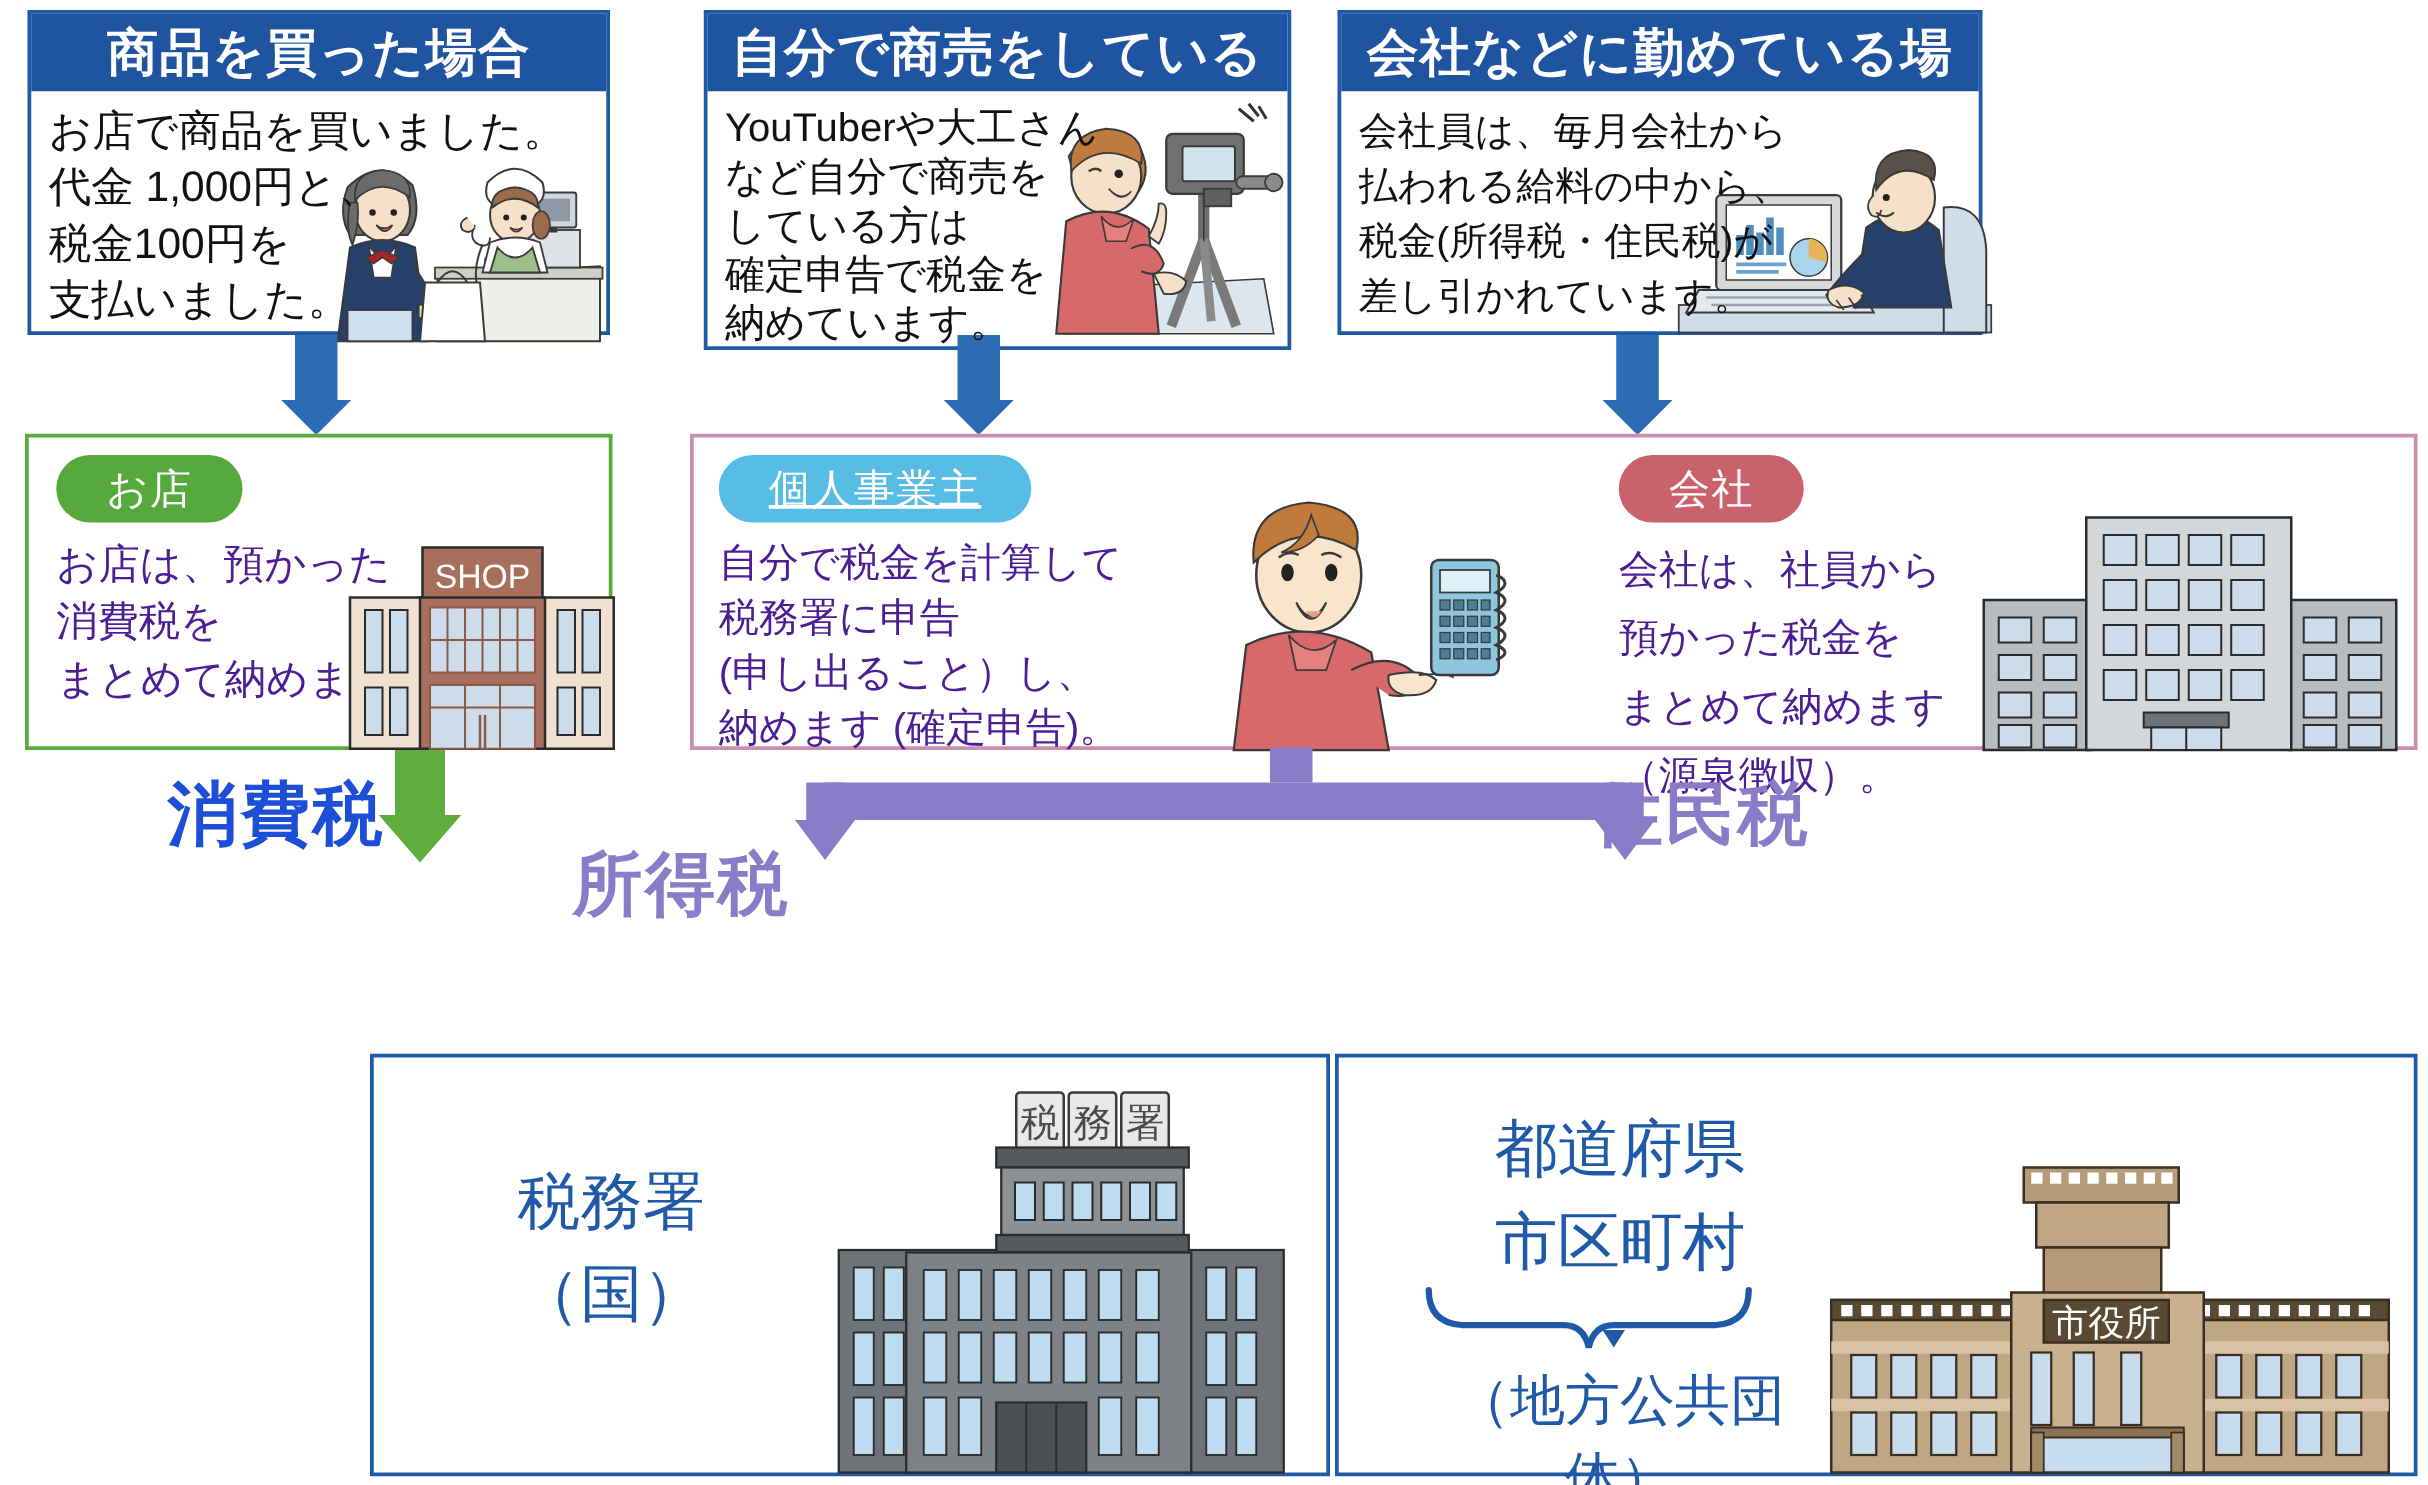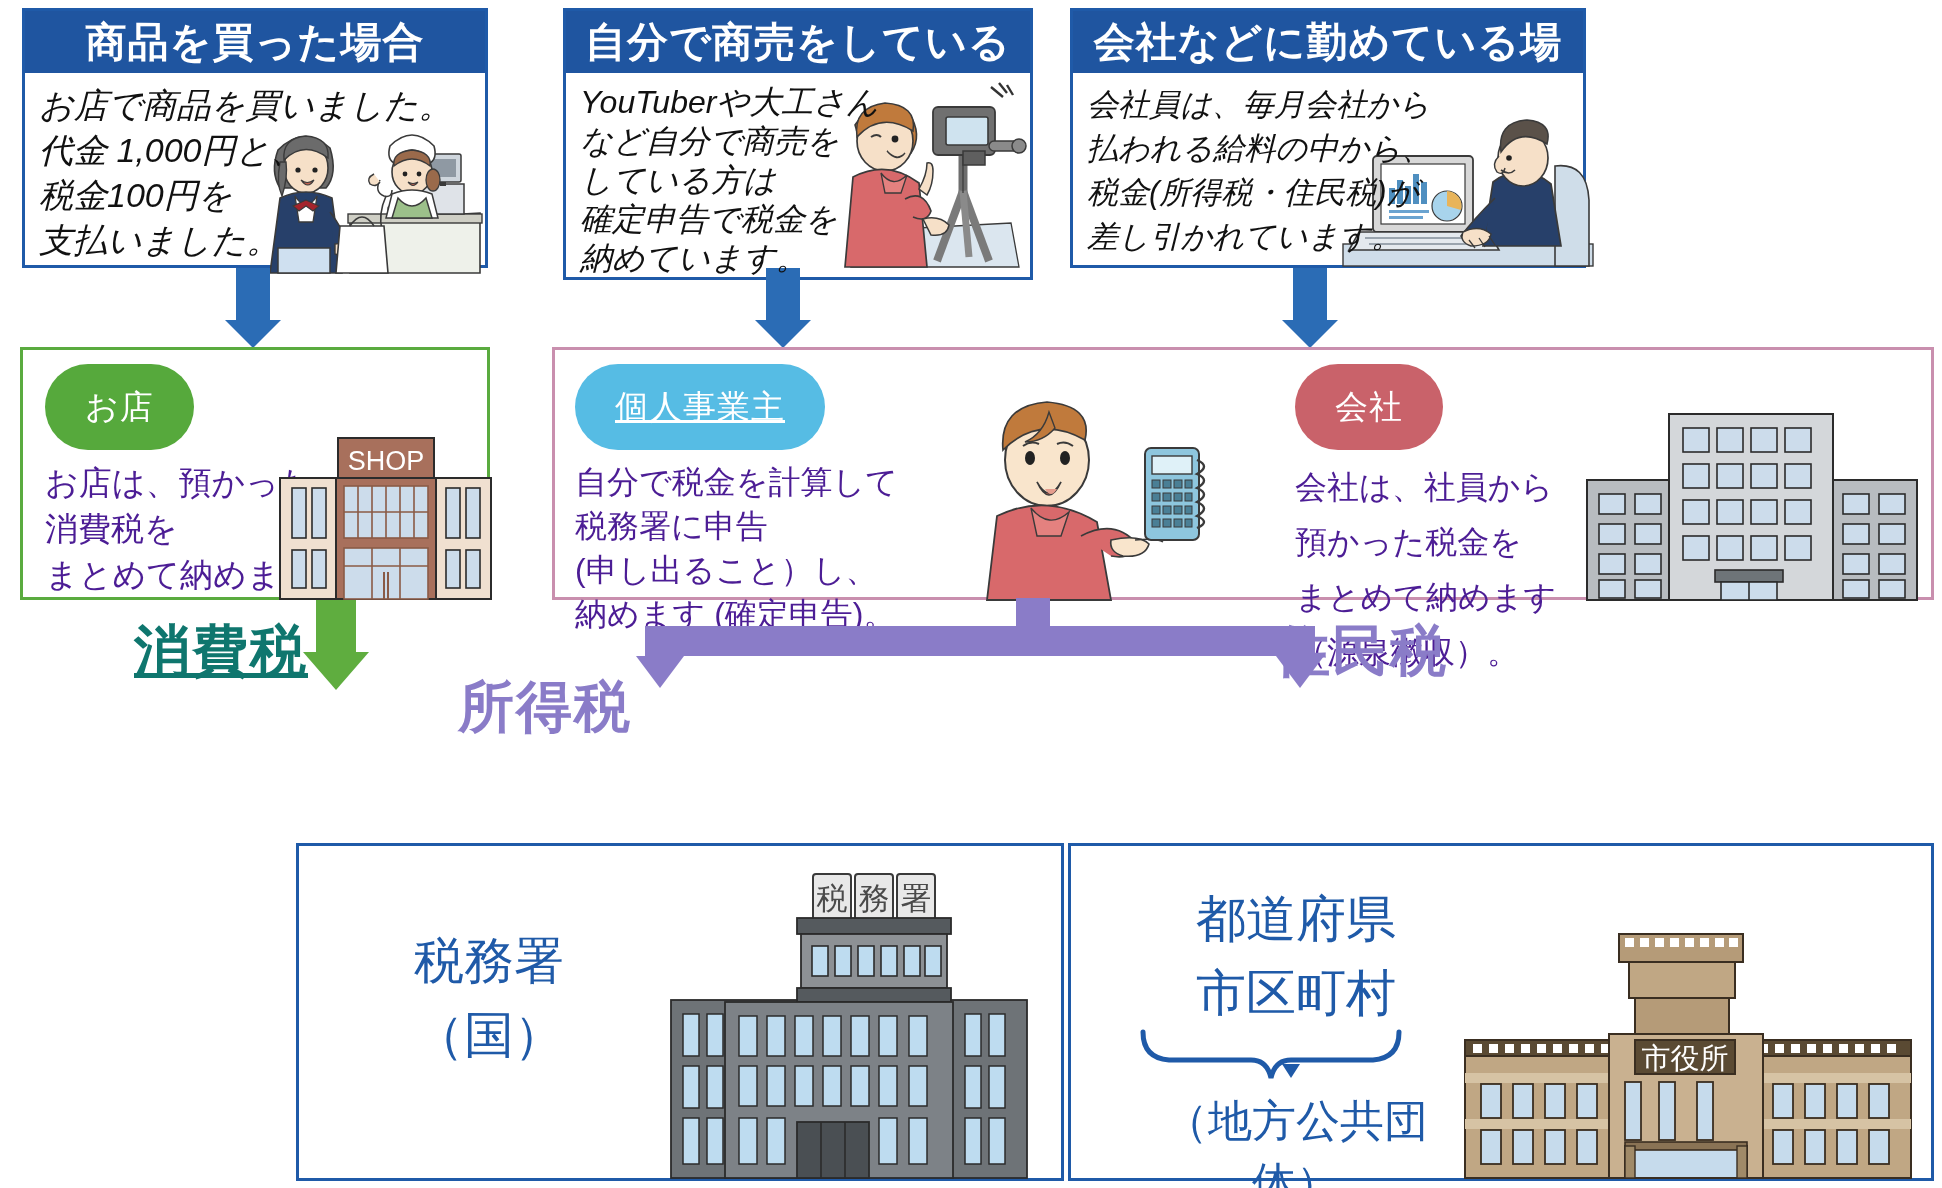--- a/index.html
+++ b/index.html
@@ -39,21 +39,20 @@
     padding:10px 0 0 14px;
     box-sizing:border-box;
   }
   .case-text{
     font-size:34px;
     line-height:45px;
     color:#111111;
     white-space:pre-line;
     position:relative;
     z-index:3;
-    font-style:italic;
   }
 
   
   .blue-arrow{
     position:absolute;
     width:56px;
   }
   .blue-arrow .shaft{
     background:#2b6cb5;
     width:34px;
@@ -76,21 +75,21 @@
   .mid-box.green{border:3px solid #5aab3f;}
   .mid-box.pink{border:3px solid #c98fae;}
 
   .pill{
     display:inline-block;
     border-radius:999px;
     color:#ffffff;
     font-size:33px;
     line-height:54px;
     height:54px;
-    padding:16px 40px;
+    padding:0 40px;
     text-align:center;
     letter-spacing:1px;
   }
   .pill.green{background:#56a93c;}
   .pill.blue{background:#56bce4;text-decoration:underline;}
   .pill.red{background:#c9626a;}
 
   .mid-text{
     font-size:33px;
     line-height:46px;
@@ -100,21 +99,21 @@
   }
 
   
   .tax-label{
     position:absolute;
     font-size:56px;
     font-weight:bold;
     letter-spacing:2px;
     white-space:nowrap;
   }
-  .tax-label.green{color:#0f766e;text-decoration:underline;}
+  .tax-label.green{color:#1d4ed8;}
   .tax-label.purple{color:#8a7cc8;}
 
   
   .green-arrow .shaft{background:#5fad3f;width:40px;margin:0 auto;}
   .green-arrow .head{
     width:0;height:0;margin:0 auto;
     border-left:33px solid transparent;
     border-right:33px solid transparent;
     border-top:38px solid #5fad3f;
   }

